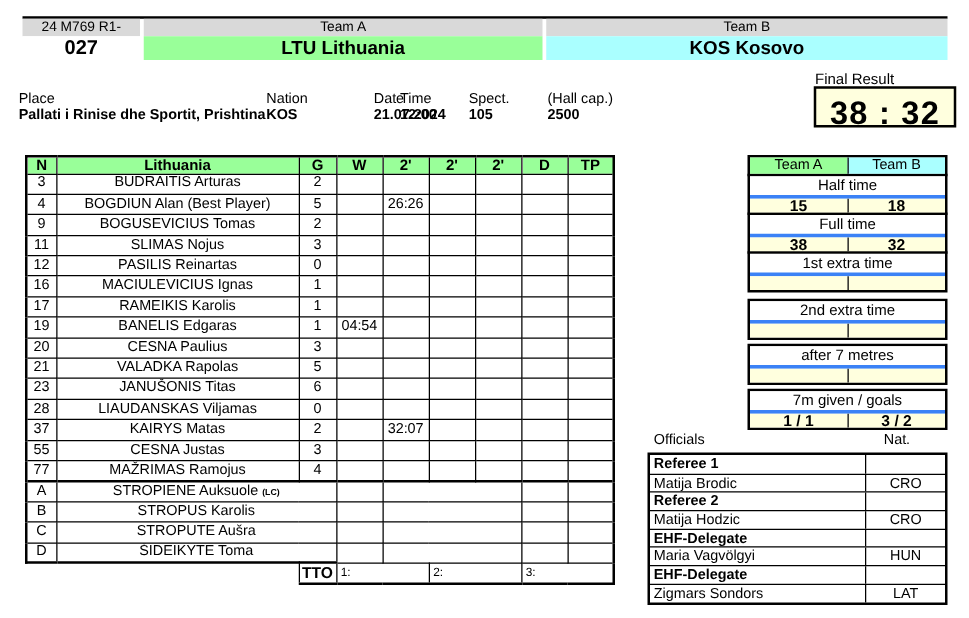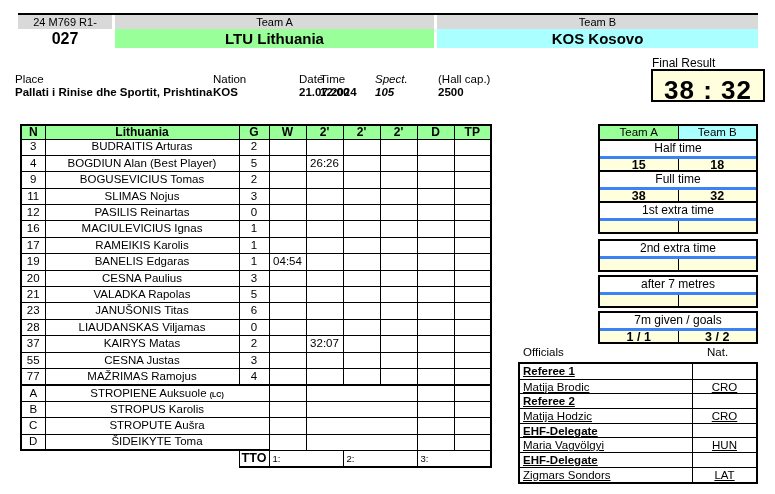--- a/index.html
+++ b/index.html
@@ -18,21 +18,21 @@
   .hdr-tb-label   { left:437px; width:321px; }
   .name-cell { height:19px; line-height:19px; top:29px; text-align:center; font-weight:bold; }
   .code-value { left:18px; width:94px; font-size:16px; background:#fff; }
   .team-a-name { left:115px; width:319px; font-size:15px; background:#99FF99; }
   .team-b-name { left:437px; width:321px; font-size:15px; background:#AAFFFF; }
 
   
   .info-label { top:73px; font-size:11.5px; }
   .info-value { top:86px; font-size:11.5px; font-weight:bold; }
   .ix-place  { left:15px; }  .ix-nation { left:213px; } .ix-date { left:263px;padding-left:36px; }
-  .ix-time   { left:320px; } .ix-spect  { left:375px;font-style:italic; } .ix-hall { left:438px; }
+  .ix-time   { left:320px; } .ix-spect  { left:375px; } .ix-hall { left:438px; }
 
   .fr-label { left:652px; top:56px; font-size:12px; }
   .fr-box { left:651px; top:69px; width:114px; height:33px; background:#FFFFDE;
             border:2px solid #000; text-align:center; line-height:39px;
             font-size:26px; font-weight:bold; letter-spacing:1px; }
 
   
   .roster-wrap { left:20px; top:124px; }
   table.roster { border-collapse:collapse; table-layout:fixed; width:470px; }
   table.roster th, table.roster td {
@@ -64,21 +64,21 @@
   .slabel { height:15px; line-height:14px; text-align:center; font-size:12px; background:#fff; }
   .svals { display:flex; border-top:3px solid #3b82f6; height:14px; }
   .svals div { flex:1; background:#FFFFDE; text-align:center; font-size:12.5px;
                font-weight:bold; line-height:13px; }
   .svals .vb { border-left:1px solid #000; }
 
   
   .off-title { left:523px; top:346px; font-size:11.5px; }
   .off-nat   { left:707px; top:346px; font-size:11.5px; }
   .off-table { left:518px; top:362px; width:240px; border:2px solid #000; }
-  .orow { display:flex; height:14.7px;text-decoration:underline; }
+  .orow { display:flex; height:14.7px; }
   .orow + .orow { border-top:1px solid #000; }
   .orow .oname { width:173px; padding-left:3px; font-size:11.5px; line-height:14px;
                  border-right:1px solid #000; white-space:nowrap; overflow:hidden; }
   .orow .onat { flex:1; text-align:center; font-size:11.5px; line-height:14px; }
   .orow.role .oname { font-weight:bold; }
 </style>
 </head>
 <body>
 
 <div class="page">

